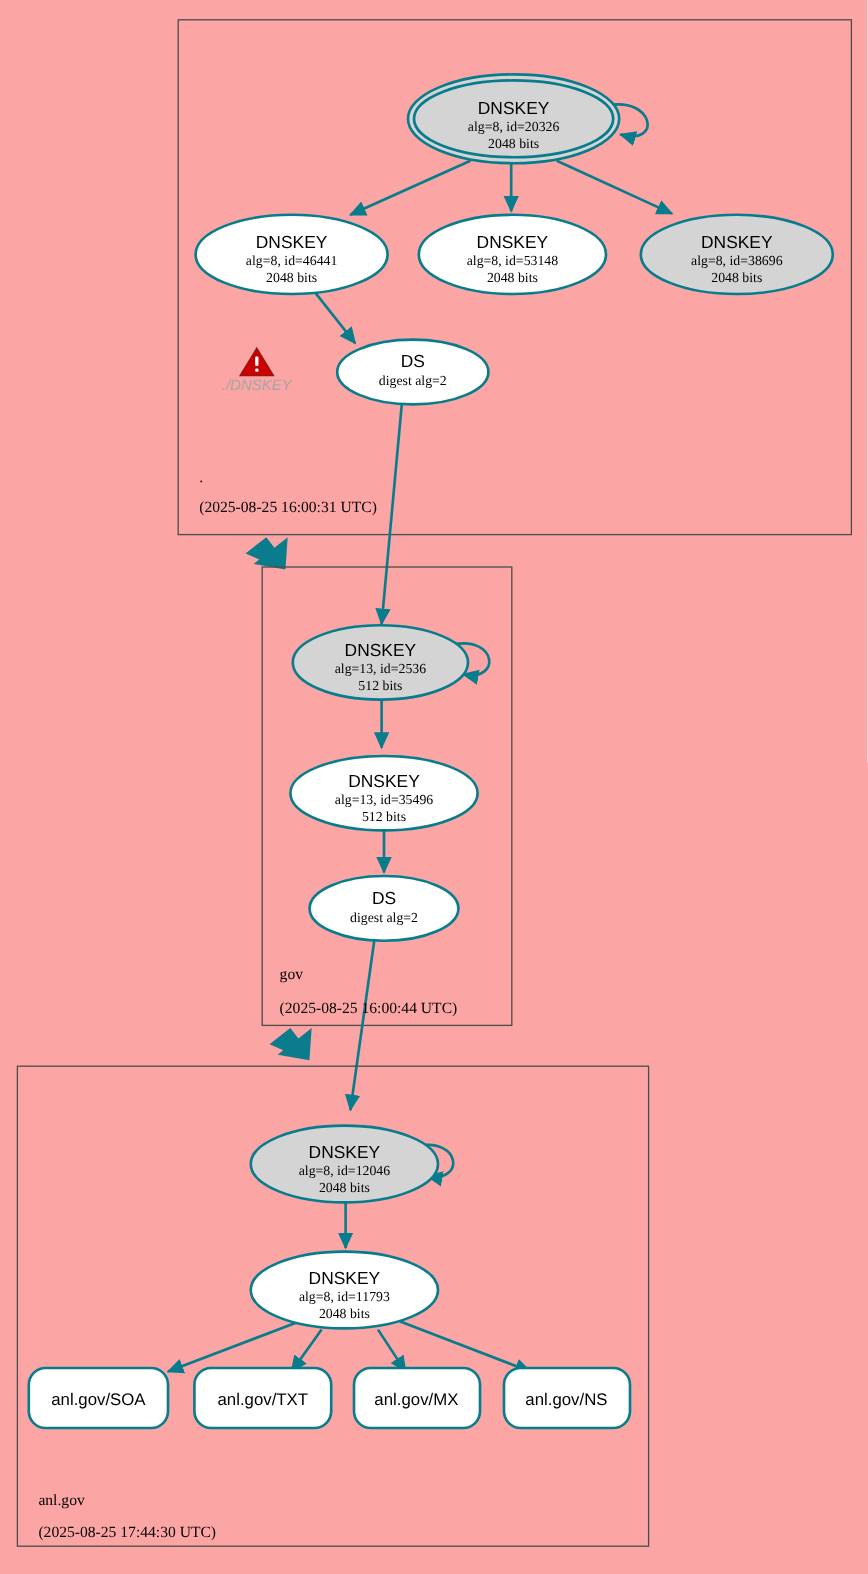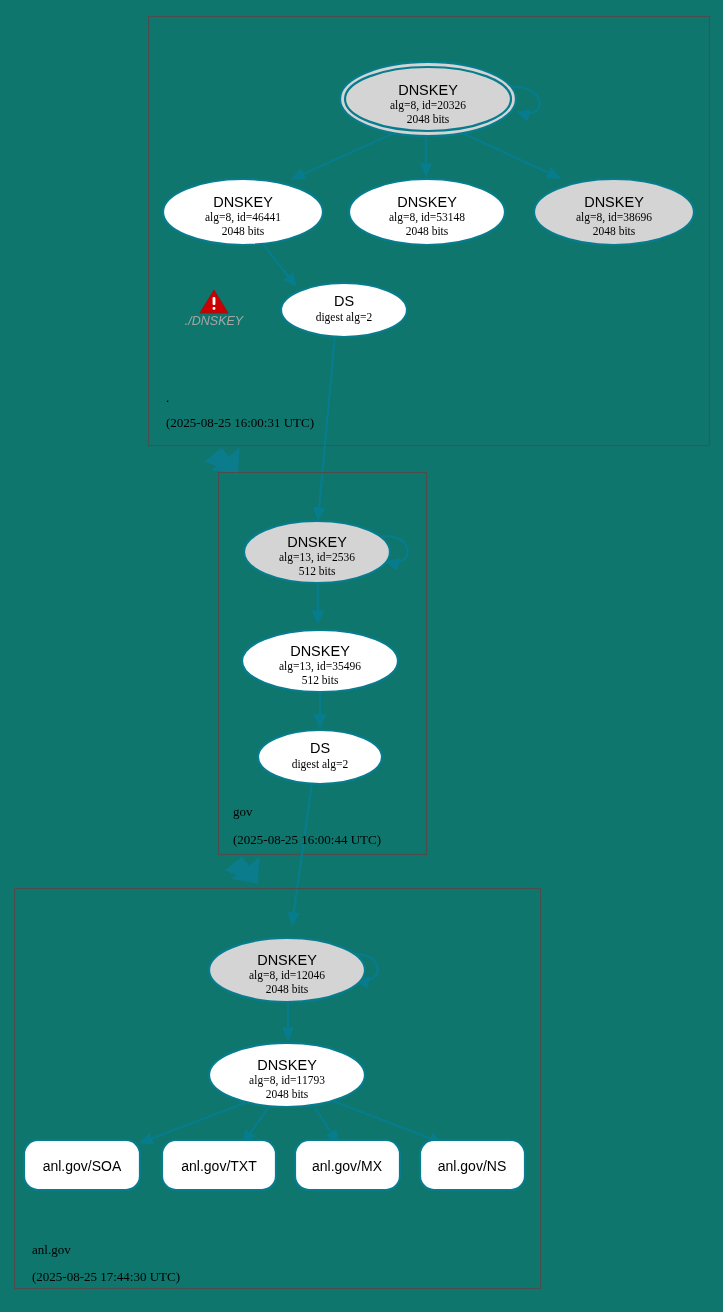--- a/index.html
+++ b/index.html
@@ -4,21 +4,21 @@
 <style>
   html, body {
     margin: 0;
     padding: 0;
     background: #ffffff;
   }
   #canvas {
     position: relative;
     width: 723px;
     height: 1312px;
-    background: #0f766e;
+    background: #fca5a5;
     overflow: hidden;
     font-family: "Liberation Sans", sans-serif;
   }
   svg.diagram {
     position: absolute;
     left: 0;
     top: 0;
     width: 723px;
     height: 1312px;
   }

